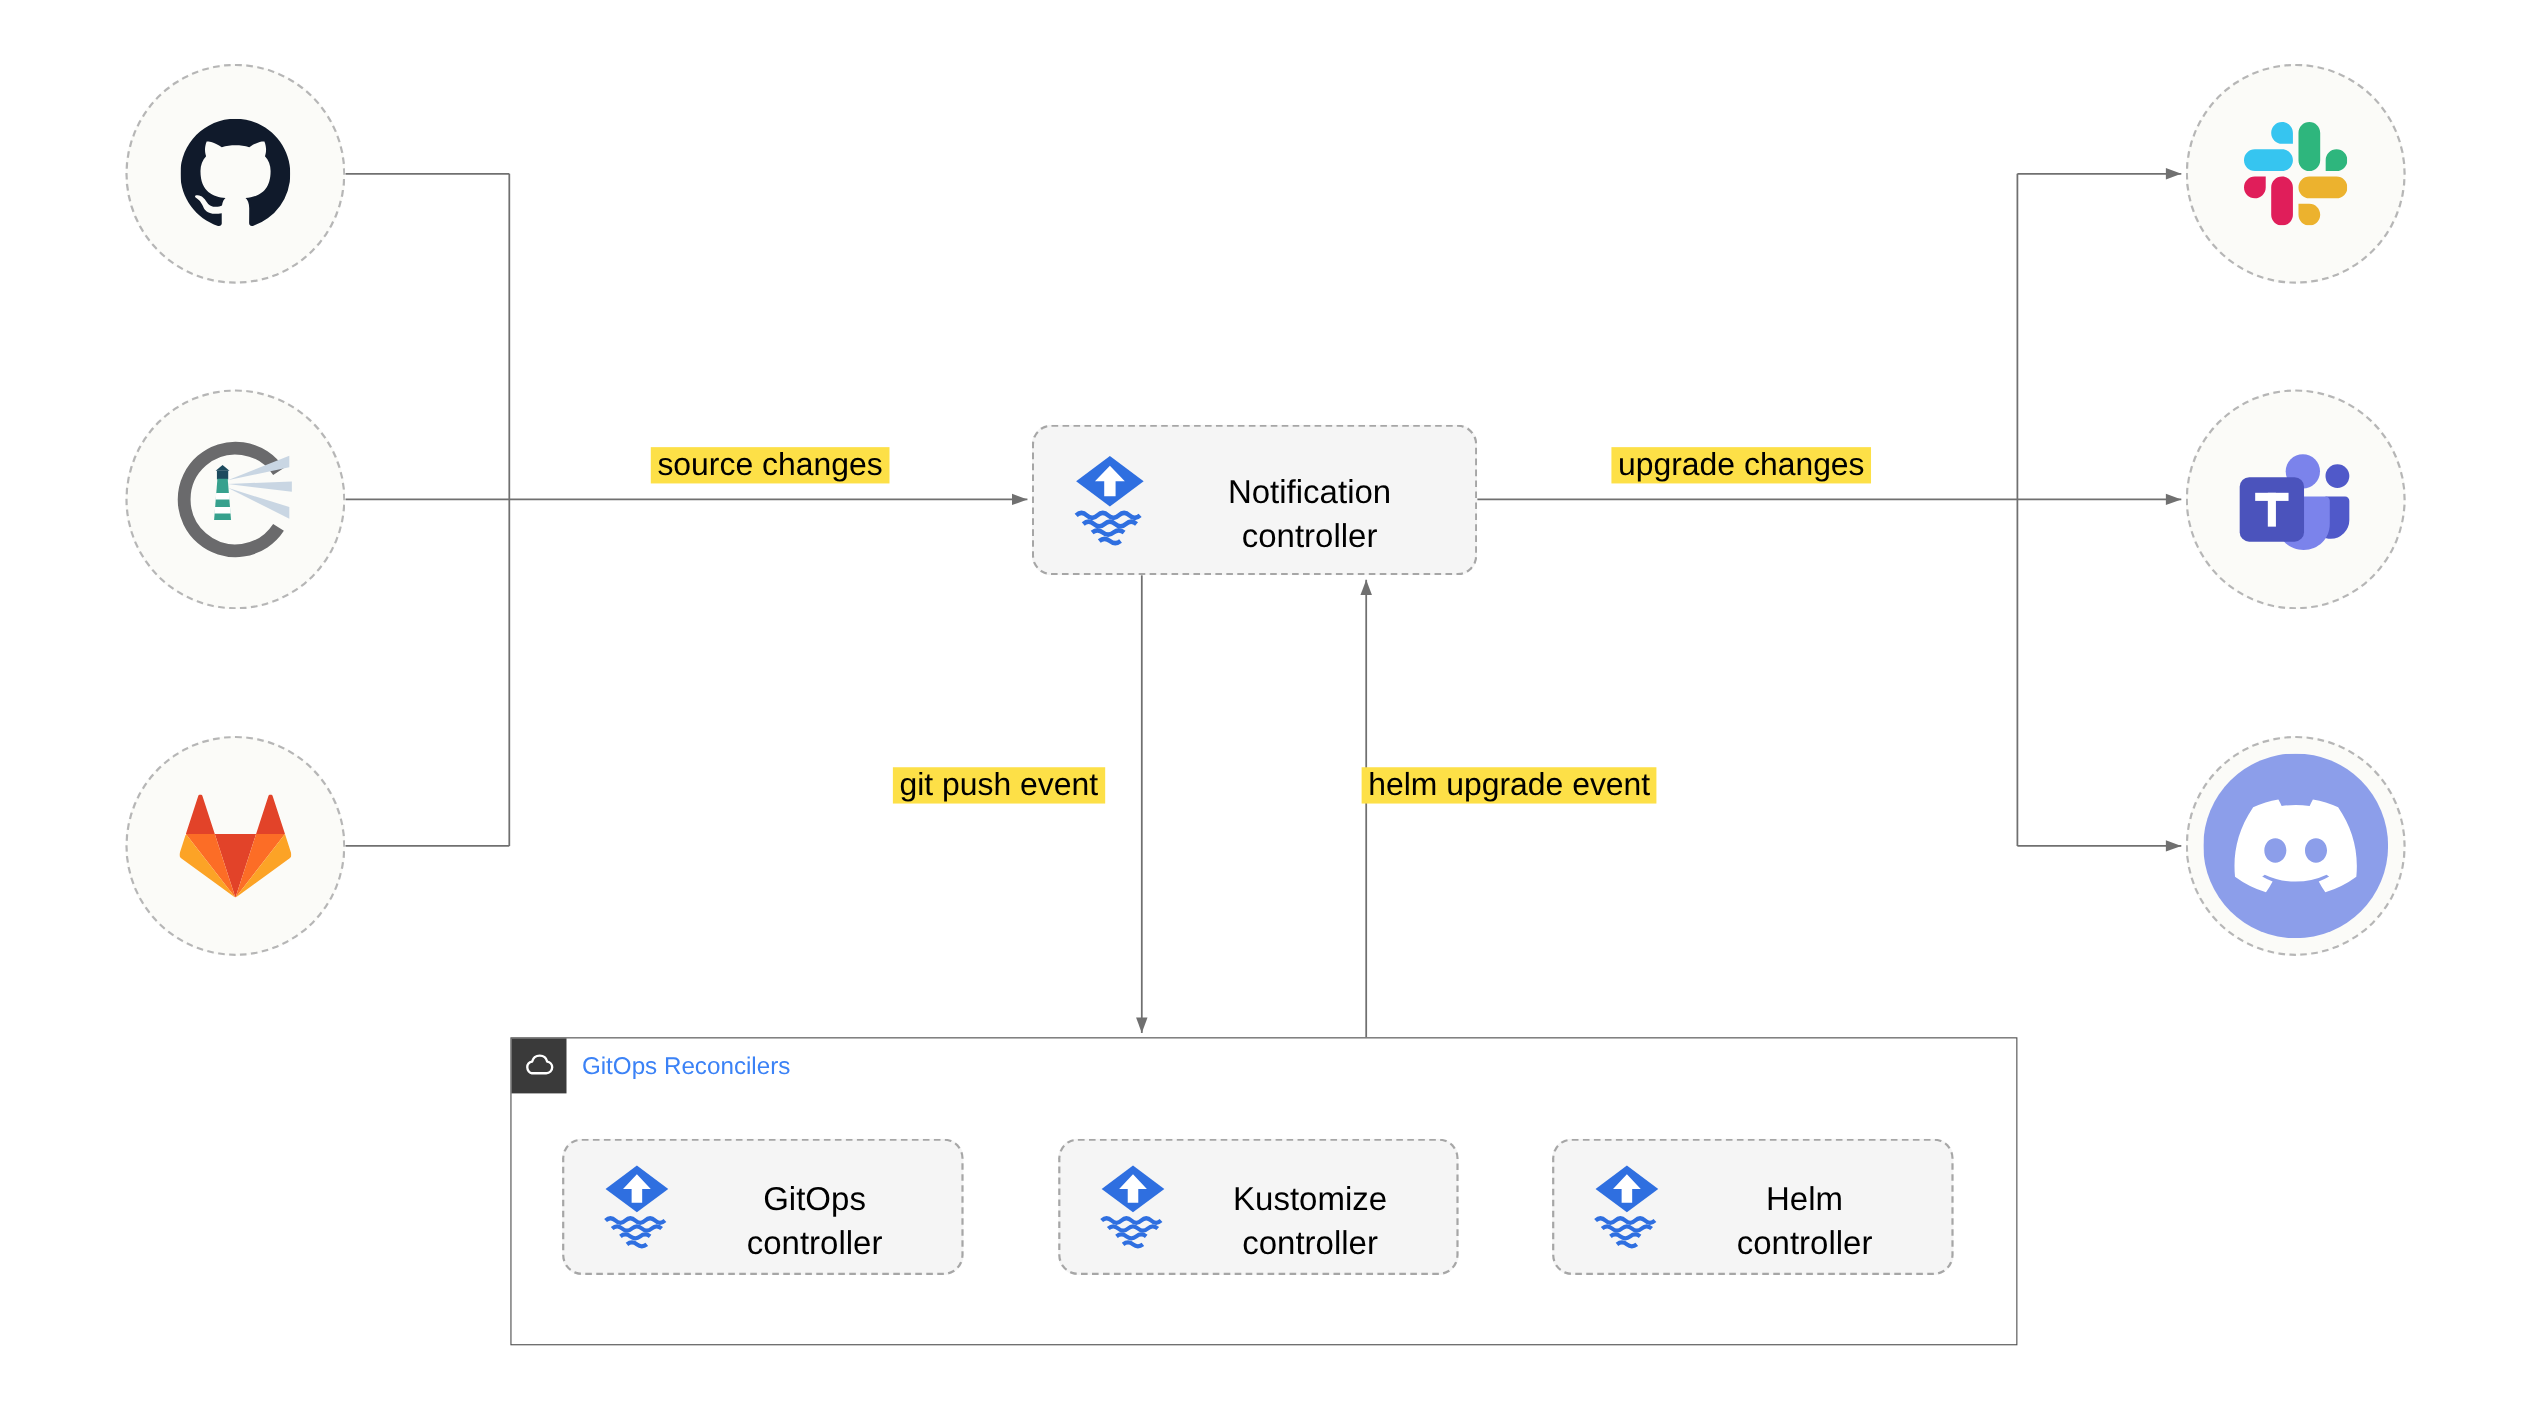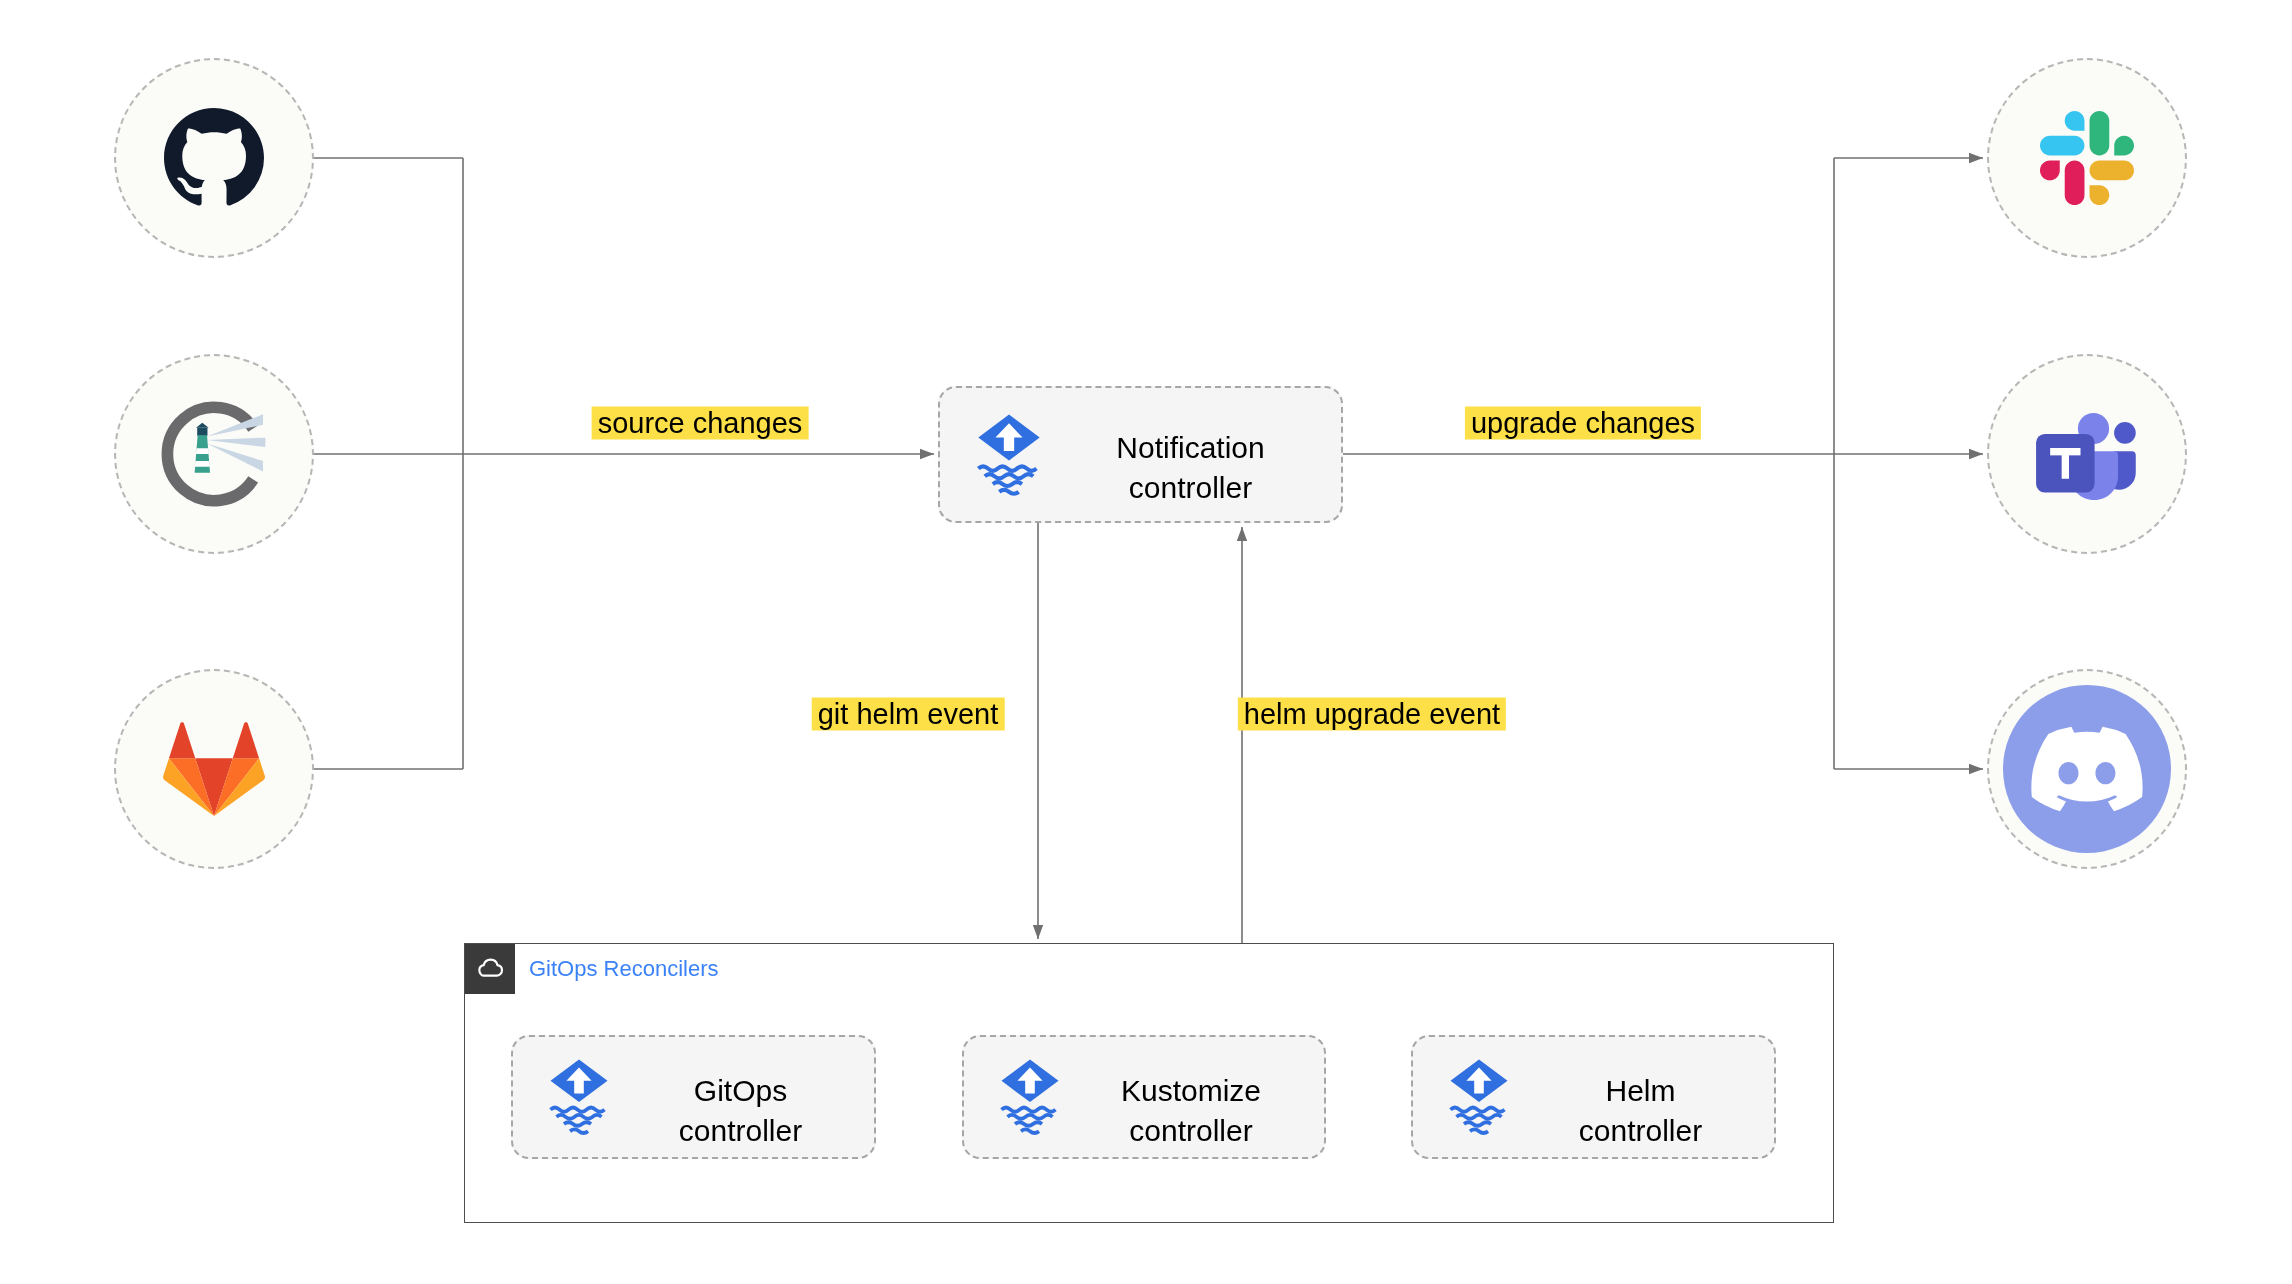--- a/index.html
+++ b/index.html
@@ -165,21 +165,21 @@
     <svg class="flux-logo" width="78" height="84" viewBox="0 0 24 26">
         <use href="#sym-flux"></use>
       </svg>
     <div class="ctrl-label-wrap">
       <div class="ctrl-label">Notification controller</div>
     </div>
   </div>
 
   <div class="edge-label" style="left:700px;top:423px">source changes</div>
   <div class="edge-label" style="left:1583px;top:423px">upgrade changes</div>
-  <div class="edge-label" style="left:908px;top:714px">git helm event</div>
+  <div class="edge-label" style="left:908px;top:714px">git push event</div>
   <div class="edge-label" style="left:1372px;top:714px">helm upgrade event</div>
 
   <div class="group-box" style="left:464px;top:943px;width:1370px;height:280px">
     <div class="group-badge">
       <svg width="32" height="32" viewBox="0 0 24 24">
           <use href="#sym-cloud"></use>
         </svg>
     </div>
     <div class="group-title">GitOps Reconcilers</div>
   </div>

